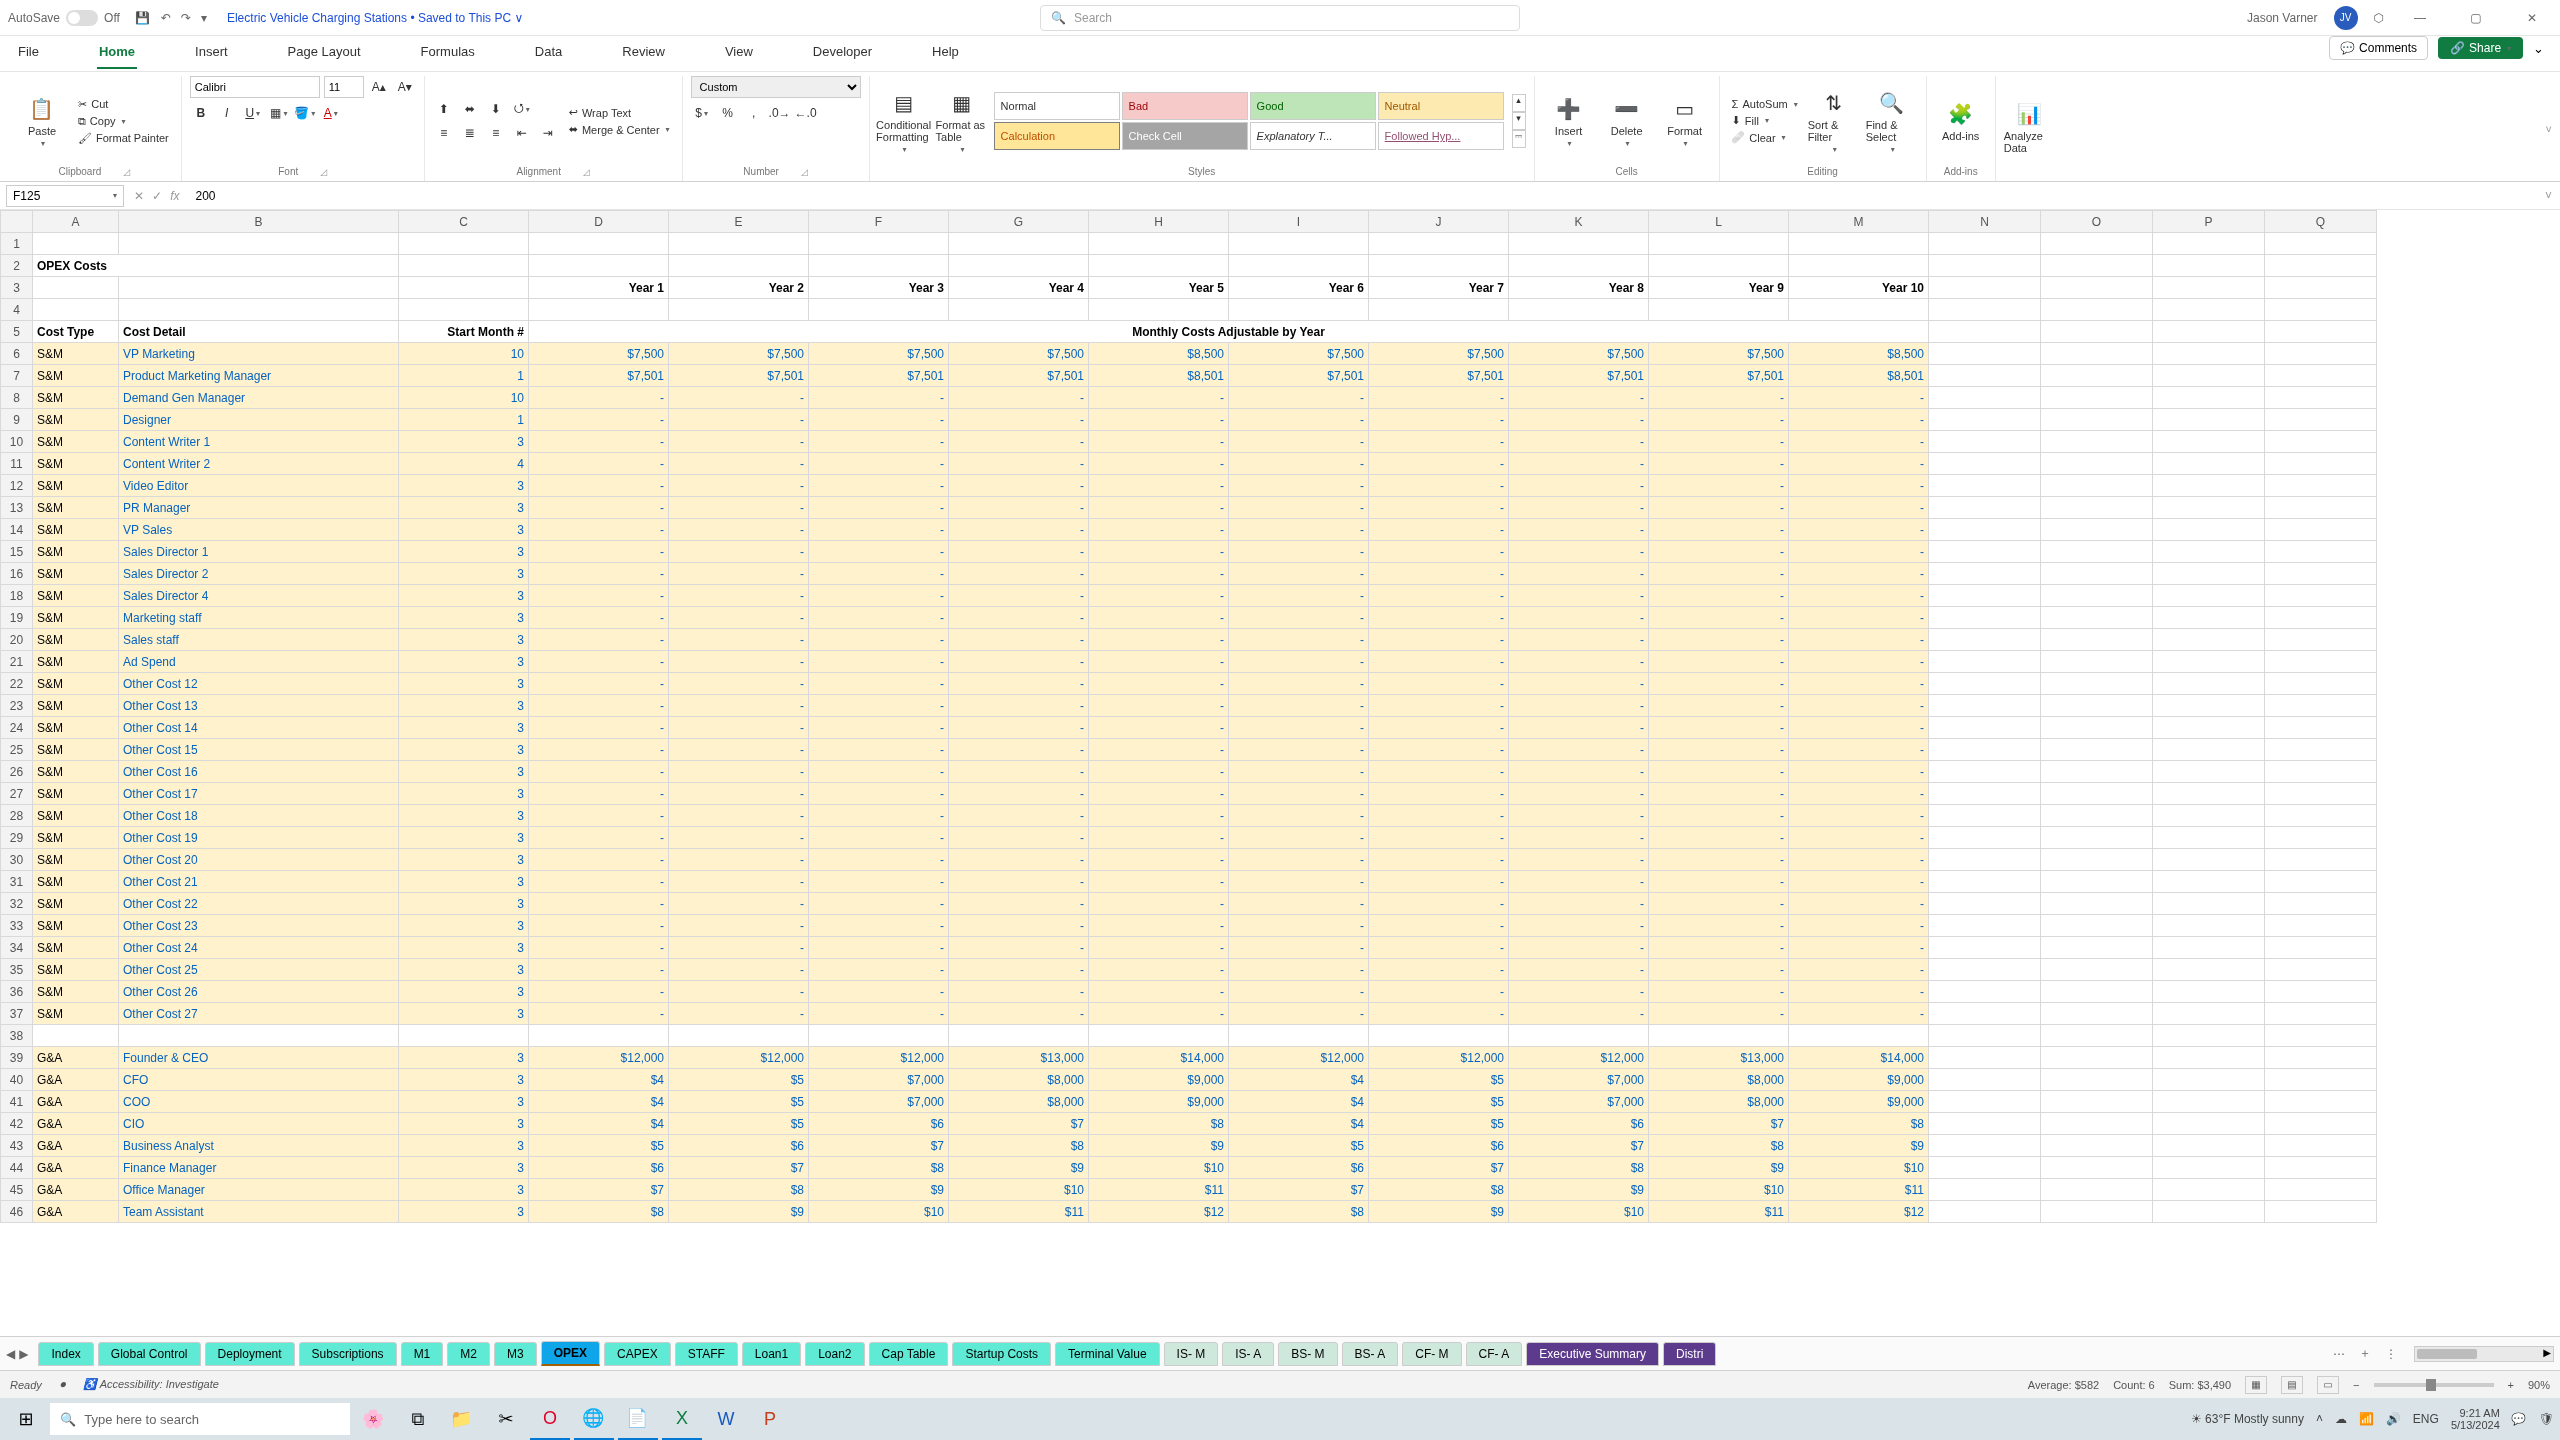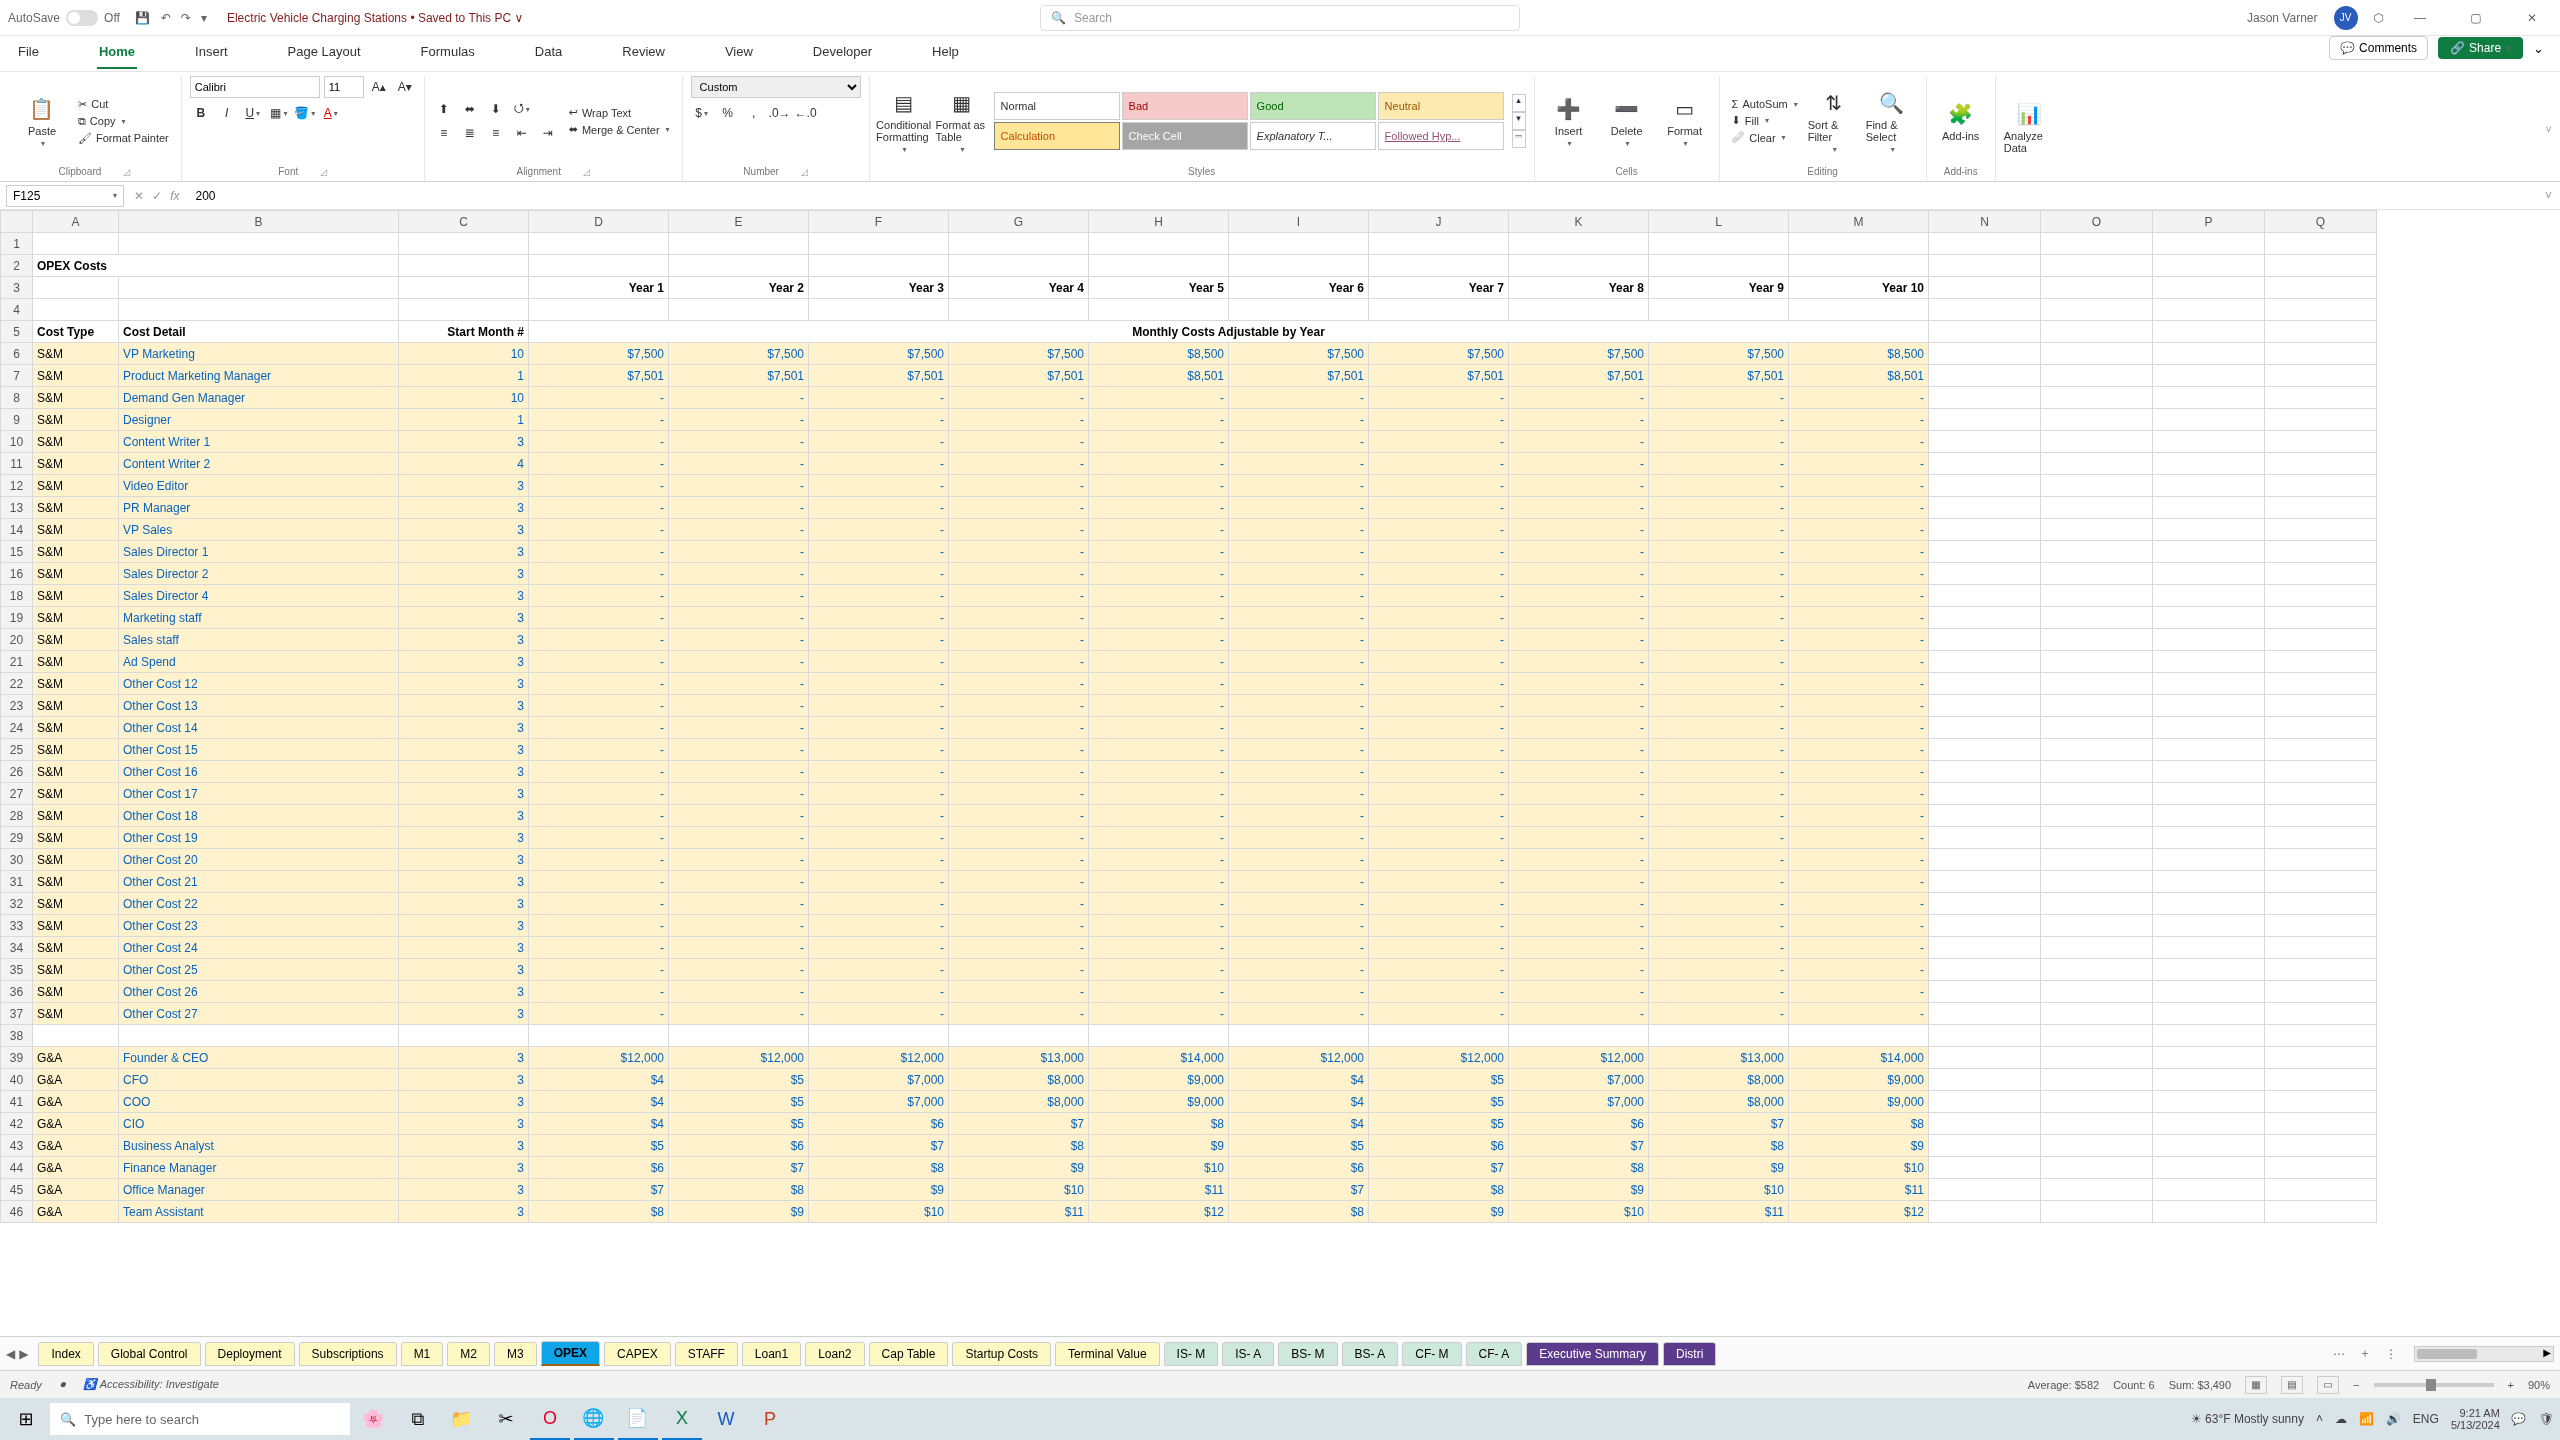--- a/index.html
+++ b/index.html
@@ -5,21 +5,21 @@
 * { margin: 0; padding: 0; box-sizing: border-box; font-family: "Segoe UI", Arial, sans-serif; }
 html, body { width: 2560px; height: 1440px; overflow: hidden; background: #ffffff; }
 
 
 .titlebar { display: flex; align-items: center; height: 36px; background: #ffffff; padding: 0 8px; font-size: 12px; color: #666; border-bottom: 1px solid #e5e5e5; }
 .titlebar .autosave { display: flex; align-items: center; gap: 6px; margin-right: 16px; }
 .titlebar .toggle { width: 32px; height: 16px; background: #ddd; border-radius: 8px; position: relative; }
 .titlebar .toggle::after { content: ""; position: absolute; left: 2px; top: 2px; width: 12px; height: 12px; background: #fff; border-radius: 50%; }
 .titlebar .qat { display: flex; gap: 10px; margin-right: 20px; }
 .titlebar .qat span { cursor: pointer; }
-.titlebar .doc-title { color: #7f1d1d; flex: 0 0 auto; margin-right: auto; }
+.titlebar .doc-title { color: #1d4ed8; flex: 0 0 auto; margin-right: auto; }
 .titlebar .searchbox { width: 480px; height: 26px; border: 1px solid #ddd; border-radius: 4px; display: flex; align-items: center; padding: 0 10px; gap: 8px; color: #999; position: absolute; left: 50%; transform: translateX(-50%); top: 5px; }
 .titlebar .user-area { display: flex; align-items: center; gap: 16px; margin-left: auto; }
 .titlebar .avatar { width: 24px; height: 24px; border-radius: 50%; background: #295cbd; color: #fff; display: flex; align-items: center; justify-content: center; font-size: 10px; }
 .titlebar .win-btn { width: 40px; text-align: center; padding: 8px 0; cursor: pointer; color: #666; }
 
 
 .ribbon-tabs { display: flex; align-items: flex-start; height: 36px; padding: 0 16px; gap: 20px; font-size: 13px; border-bottom: 1px solid #e5e5e5; }
 .ribbon-tabs .tab { cursor: pointer; color: #333; padding: 8px 2px; }
 .ribbon-tabs .tab.active { color: #107c41; border-bottom: 2px solid #107c41; font-weight: 600; }
 .ribbon-tabs .right-actions { margin-left: auto; display: flex; gap: 10px; align-items: center; }
@@ -77,21 +77,21 @@
 .col-A { width: 86px; }
 .col-B { width: 280px; }
 .col-C { width: 130px; }
 .col-Y { width: 140px; }
 .col-after { width: 112px; }
 
 
 .sheet-tabs { height: 34px; display: flex; align-items: center; padding: 0 6px; border-top: 1px solid #d1d1d1; font-size: 12px; background: #fafafa; }
 .sheet-tabs .nav { display: flex; gap: 4px; margin-right: 10px; color: #666; }
 .sheet-tabs .tabrow { flex: 1; display: flex; align-items: center; gap: 4px; overflow: hidden; }
-.sheet-tabs .stab { border: 1px solid #ccc; background: #fef9c3; padding: 4px 12px; border-radius: 3px 3px 0 0; white-space: nowrap; cursor: pointer; }
+.sheet-tabs .stab { border: 1px solid #ccc; background: #5eead4; padding: 4px 12px; border-radius: 3px 3px 0 0; white-space: nowrap; cursor: pointer; }
 .sheet-tabs .stab.active { background: #0ea5e9; border-bottom: 2px solid #a16207; font-weight: 600; }
 .sheet-tabs .stab.purple { background: #5d3b8c; color: #fff; }
 .sheet-tabs .stab.mint { background: #cfe8dc; }
 .sheet-tabs .add { width: 26px; text-align: center; color: #666; }
 .hscroll { flex: 0 0 140px; height: 16px; background: #e9e9e9; border: 1px solid #ccc; position: relative; margin-left: 10px; }
 .hscroll .thumb { position: absolute; left: 2px; top: 2px; height: 10px; width: 60px; background: #bcbcbc; border-radius: 2px; }
 
 
 .statusbar { height: 28px; display: flex; align-items: center; padding: 0 10px; font-size: 11px; background: #f3f3f3; border-top: 1px solid #d1d1d1; color: #555; }
 .statusbar .left { display: flex; gap: 18px; align-items: center; font-style: italic; }

